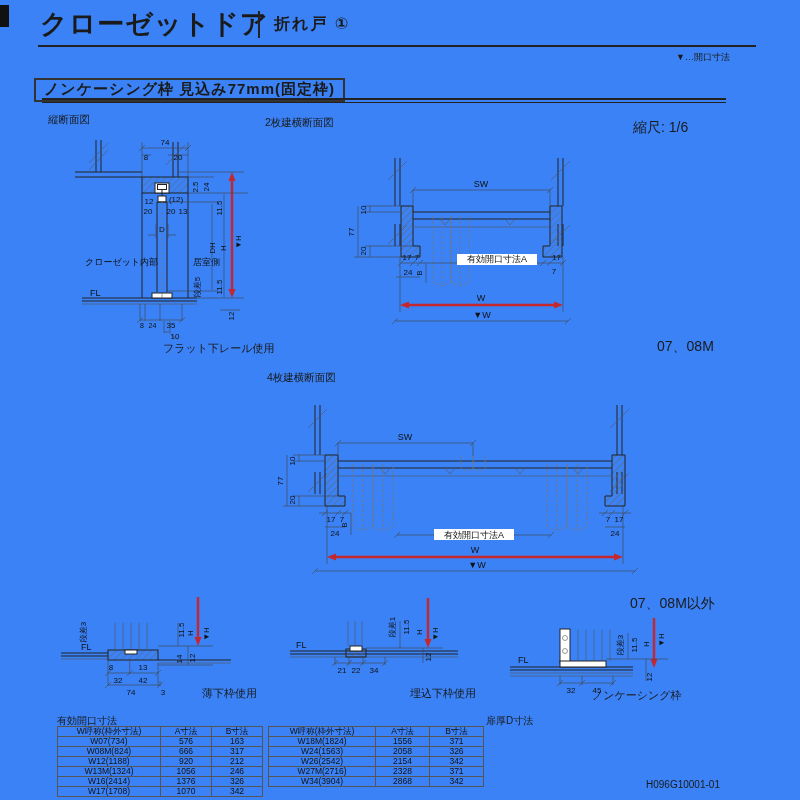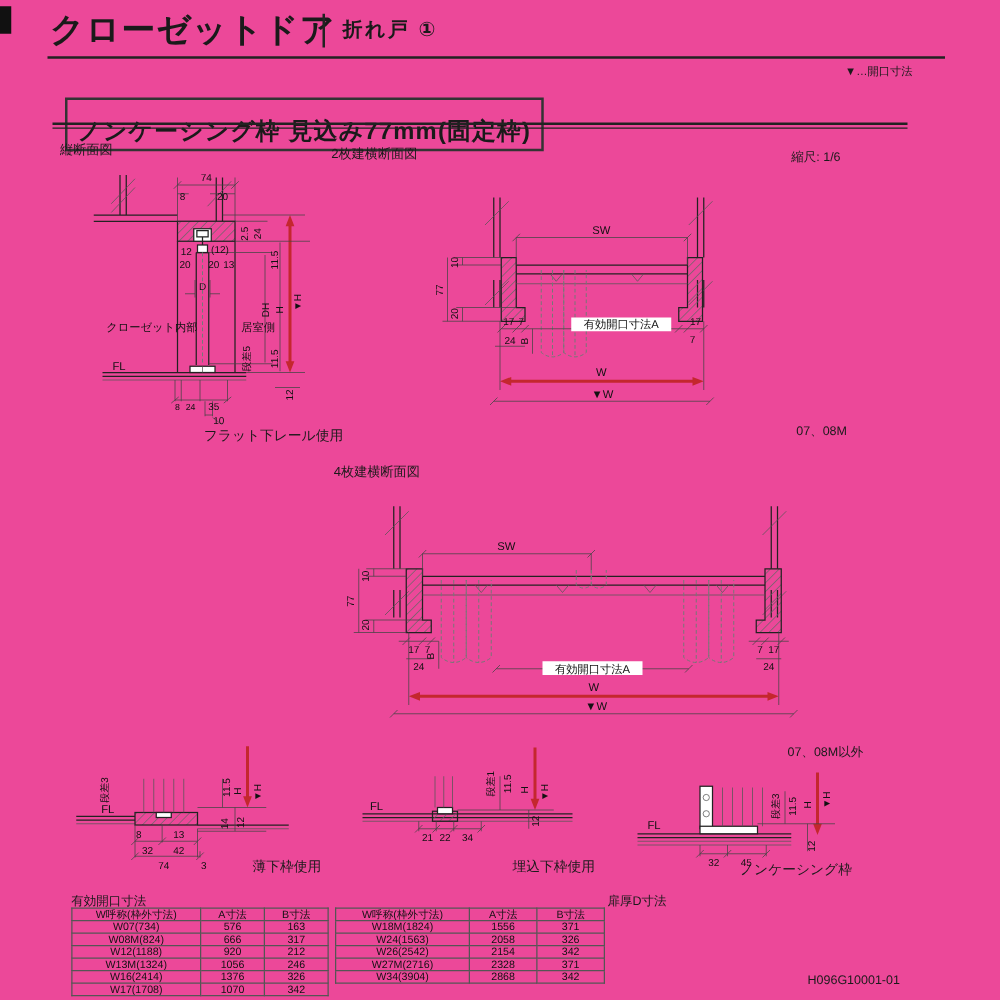--- a/index.html
+++ b/index.html
@@ -1,27 +1,27 @@
 <!DOCTYPE html>
 <html><head>
 <meta charset="utf-8">
 <style>
   html,body{margin:0;padding:0;background:#e8e8e8}
-  #page{position:relative;width:800px;height:800px;background:#ec4899;overflow:hidden;
+  #page{position:relative;width:800px;height:800px;background:#3b82f6;overflow:hidden;
         font-family:"Liberation Sans","DejaVu Sans",sans-serif;color:#1a1a1a}
   .abs{position:absolute}
   .lbl{position:absolute;white-space:nowrap;color:#1a1a1a}
-  .fs10{font-size:10px}.fs105{font-size:10.5px}.fs11{font-size:11px}.fs95{font-size:10px}
+  .fs10{font-size:14px}.fs105{font-size:10.5px}.fs11{font-size:11px}.fs95{font-size:10px}
   #title{left:40px;top:6px;font-size:27px;font-weight:bold;letter-spacing:1px}
   #title-divider{left:258px;top:11px;width:2px;height:27px;background:#222}
   #subtitle{left:274px;top:14px;font-size:16px;font-weight:600;letter-spacing:2px}
   #rule1{left:38px;top:45px;width:718px;height:2px;background:#222}
   #legend{left:676px;top:51px;font-size:9px}
   #type-line{left:44px;top:61px;font-size:13.5px;font-weight:600;letter-spacing:1px}
-  #frame-box{left:52px;top:78px;font-size:19px;font-weight:600;border:2px solid #333;padding:12px 8px 1px 8px;letter-spacing:1px}
+  #frame-box{left:34px;top:78px;font-size:15px;font-weight:600;border:2px solid #333;padding:0 8px 1px 8px;letter-spacing:1px}
   #rule2{left:42px;top:98px;width:684px;height:2px;border-top:2.5px solid #222;border-bottom:1px solid #222;background:transparent}
   #corner-mark{left:0;top:5px;width:9px;height:22px;background:#111}
   
   table.dim{position:absolute;border-collapse:collapse;font-size:8.5px;color:#111;table-layout:fixed}
   table.dim th,table.dim td{border:1px solid #555;text-align:center;padding:0 1px;height:9px;line-height:9px;font-weight:normal;overflow:hidden;white-space:nowrap}
   .t1 th:nth-child(1),.t1 td:nth-child(1){width:100px}
   .t1 th:nth-child(2),.t1 td:nth-child(2){width:48px}
   .t1 th:nth-child(3),.t1 td:nth-child(3){width:48px}
   .t2 th:nth-child(1),.t2 td:nth-child(1){width:104px}
   .t2 th:nth-child(2),.t2 td:nth-child(2){width:51px}
@@ -58,21 +58,21 @@
     <span>①</span>
   </div>
   <div class="abs" id="rule1"></div>
   <div class="lbl" id="legend">▼…開口寸法</div>
   <div class="lbl" id="frame-box">ノンケーシング枠 見込み77mm(固定枠)</div>
   <div class="abs" id="rule2"></div>
 
   <div class="lbl fs105" style="left:48px;top:113px">縦断面図</div>
   <div class="lbl fs105" style="left:265px;top:116px">2枚建横断面図</div>
   <div class="lbl fs10" style="left:633px;top:119px">縮尺: 1/6</div>
-  <div class="lbl fs10" style="left:637px;top:338px">07、08M</div>
+  <div class="lbl fs10" style="left:657px;top:338px">07、08M</div>
   <div class="lbl fs105" style="left:267px;top:371px">4枚建横断面図</div>
   <div class="lbl fs11" style="left:163px;top:341px">フラット下レール使用</div>
   <div class="lbl fs10" style="left:630px;top:595px">07、08M以外</div>
   <div class="lbl fs11" style="left:202px;top:686px">薄下枠使用</div>
   <div class="lbl fs11" style="left:410px;top:686px">埋込下枠使用</div>
   <div class="lbl fs11" style="left:592px;top:688px">ノンケーシング枠</div>
   <div class="lbl fs95" style="left:57px;top:714px">有効開口寸法</div>
   <div class="lbl fs95" style="left:486px;top:714px">扉厚D寸法</div>
   <div class="lbl fs95" style="left:646px;top:779px">H096G10001-01</div>
 

